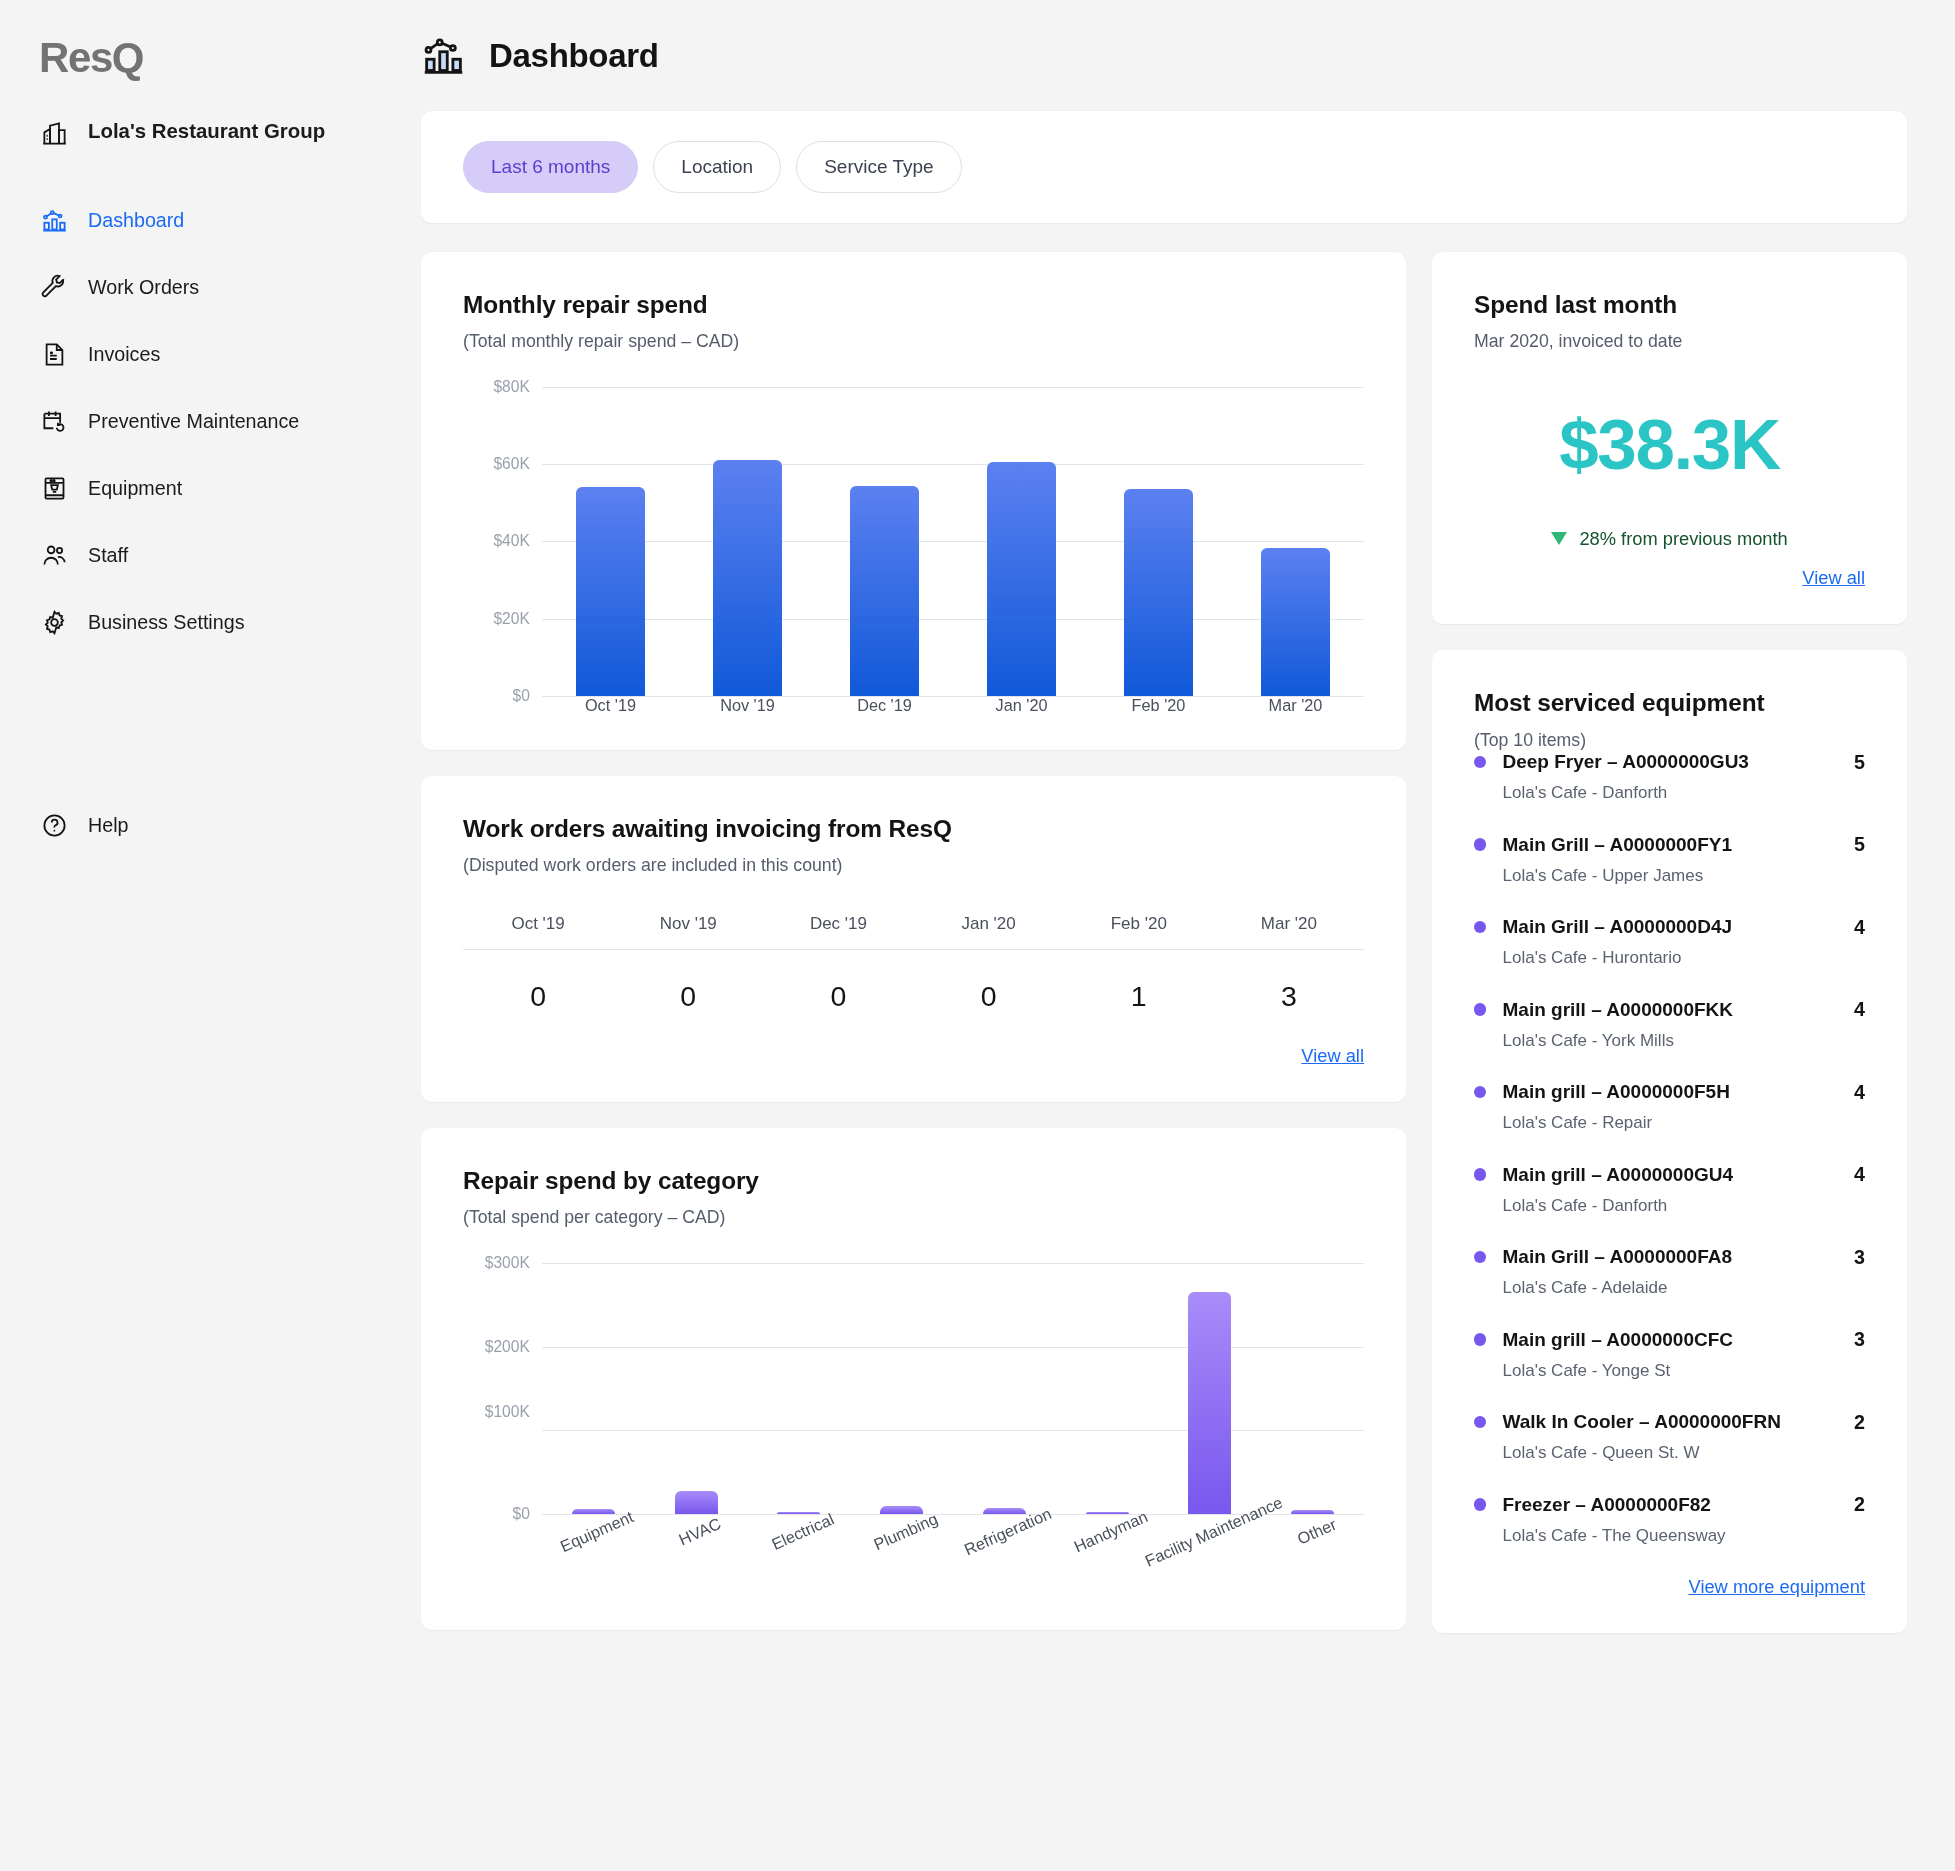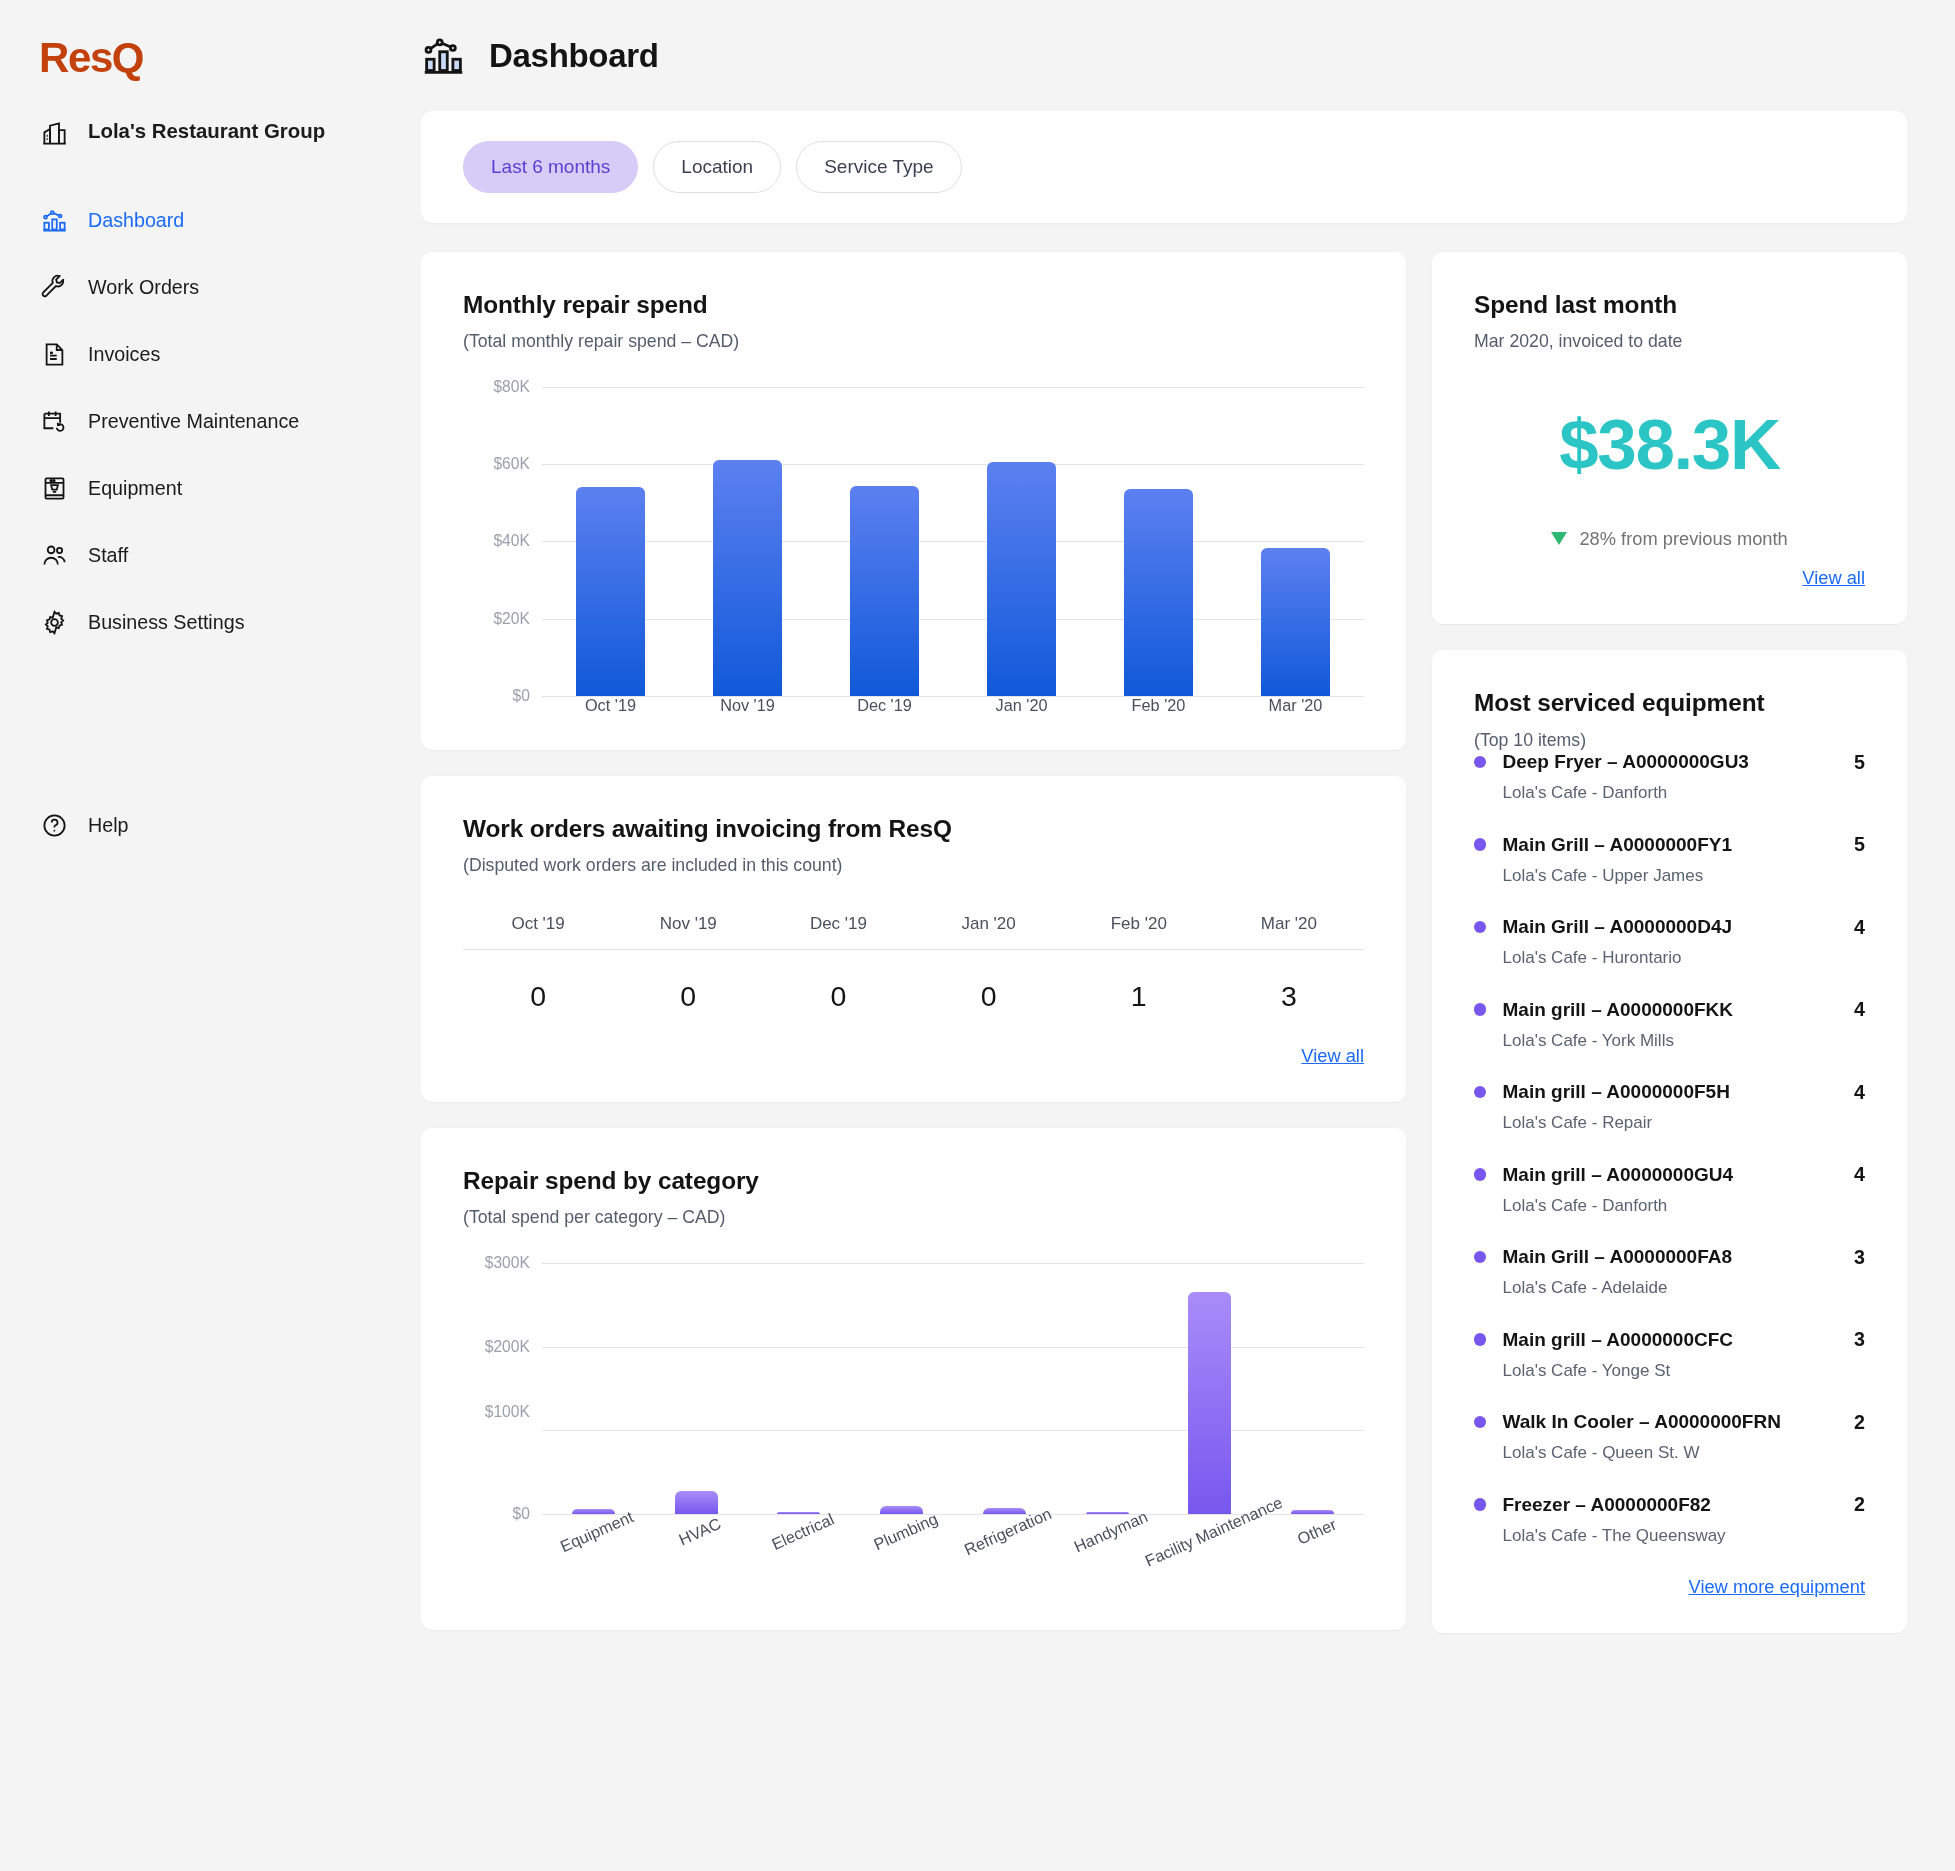--- a/index.html
+++ b/index.html
@@ -11,21 +11,21 @@
   }
   .app { display: flex; width: 1955px; height: 1871px; }
 
   
   .sidebar {
     width: 421px; flex: 0 0 421px;
     background: #f4f4f4;
     padding: 37px 0 0 39px;
     position: relative;
   }
-  .logo { font-size: 42px; font-weight: 700; color: #c2410c; letter-spacing: -1.4px; line-height: 1; }
+  .logo { font-size: 42px; font-weight: 700; color: #737373; letter-spacing: -1.4px; line-height: 1; }
   .org {
     display: flex; align-items: flex-start; gap: 19px;
     margin-top: 39px; padding-right: 61px;
   }
   .org-name { font-size: 20.4px; font-weight: 700; color: #1b1b1b; line-height: 1.28; }
   .nav { margin-top: 39px; }
   .nav-item {
     display: flex; align-items: center; gap: 19px;
     height: 67px;
     font-size: 19.7px; color: #1b1b1b;
@@ -104,21 +104,21 @@
   .link {
     display: block; text-align: right; font-size: 18.3px;
     color: #1B6BF5; text-decoration: underline; margin-top: 17.7px;
   }
 
   
   .bignum {
     text-align: center; font-size: 71px; font-weight: 700;
     color: #2BC5C5; letter-spacing: -1.4px; margin: 52px 0 43px 0;
   }
-  .delta { display: flex; align-items: center; justify-content: center; gap: 12.2px; font-size: 18.3px; color: #737373; }
+  .delta { display: flex; align-items: center; justify-content: center; gap: 12.2px; font-size: 18.3px; color: #14532d; }
   .tri-down {
     width: 0; height: 0;
     border-left: 8.8px solid transparent; border-right: 8.8px solid transparent;
     border-top: 13px solid #2FB873;
   }
 
   
   .eq-list { }
   .eq-item { margin-bottom: 30px; }
   .eq-top { display: flex; align-items: center; }

